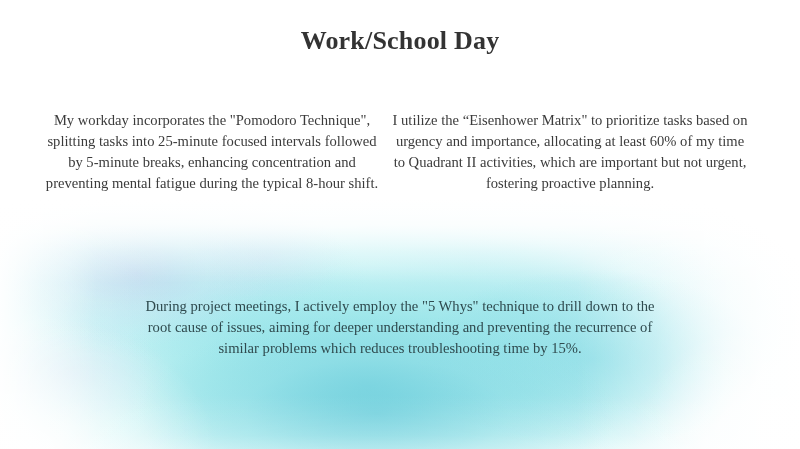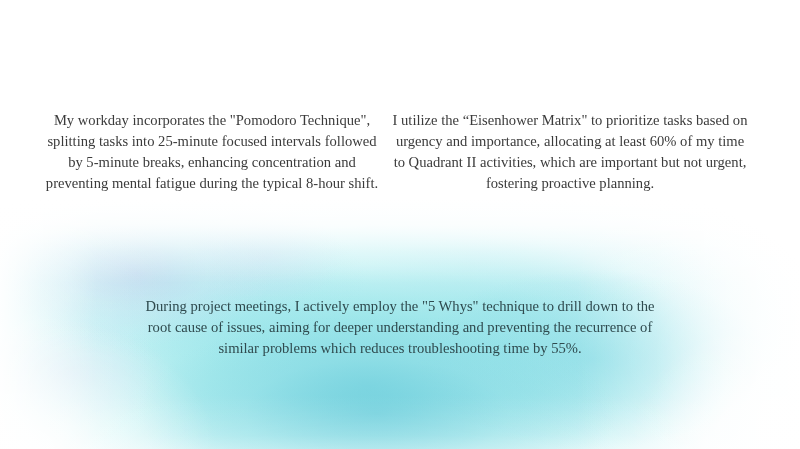--- a/index.html
+++ b/index.html
@@ -183,21 +183,22 @@
   <div class="wash wash-teal-deep"></div>
   <div class="wash wash-violet"></div>
   <div class="wash wash-top-fade"></div>
   <div class="wash wash-side-fade"></div>
   <div class="wash wash-corner-bl"></div>
   <div class="wash wash-corner-br"></div>
   <div class="wash wash-bottom-edge"></div>
 
   <div class="content">
 
+    <div class="title">Work/School Day</div>
 
     <div class="col col-left">My workday incorporates the "Pomodoro Technique", splitting tasks into 25-minute focused intervals followed by 5-minute breaks, enhancing concentration and preventing mental fatigue during the typical 8-hour shift.</div>
 
     <div class="col col-right">I utilize the “Eisenhower Matrix" to prioritize tasks based on urgency and importance, allocating at least 60% of my time to Quadrant II activities, which are important but not urgent, fostering proactive planning.</div>
 
-    <div class="block-bottom">During project meetings, I actively employ the "5 Whys" technique to drill down to the root cause of issues, aiming for deeper understanding and preventing the recurrence of similar problems which reduces troubleshooting time by 55%.</div>
+    <div class="block-bottom">During project meetings, I actively employ the "5 Whys" technique to drill down to the root cause of issues, aiming for deeper understanding and preventing the recurrence of similar problems which reduces troubleshooting time by 15%.</div>
 
   </div>
 </div>
 
 </body></html>

